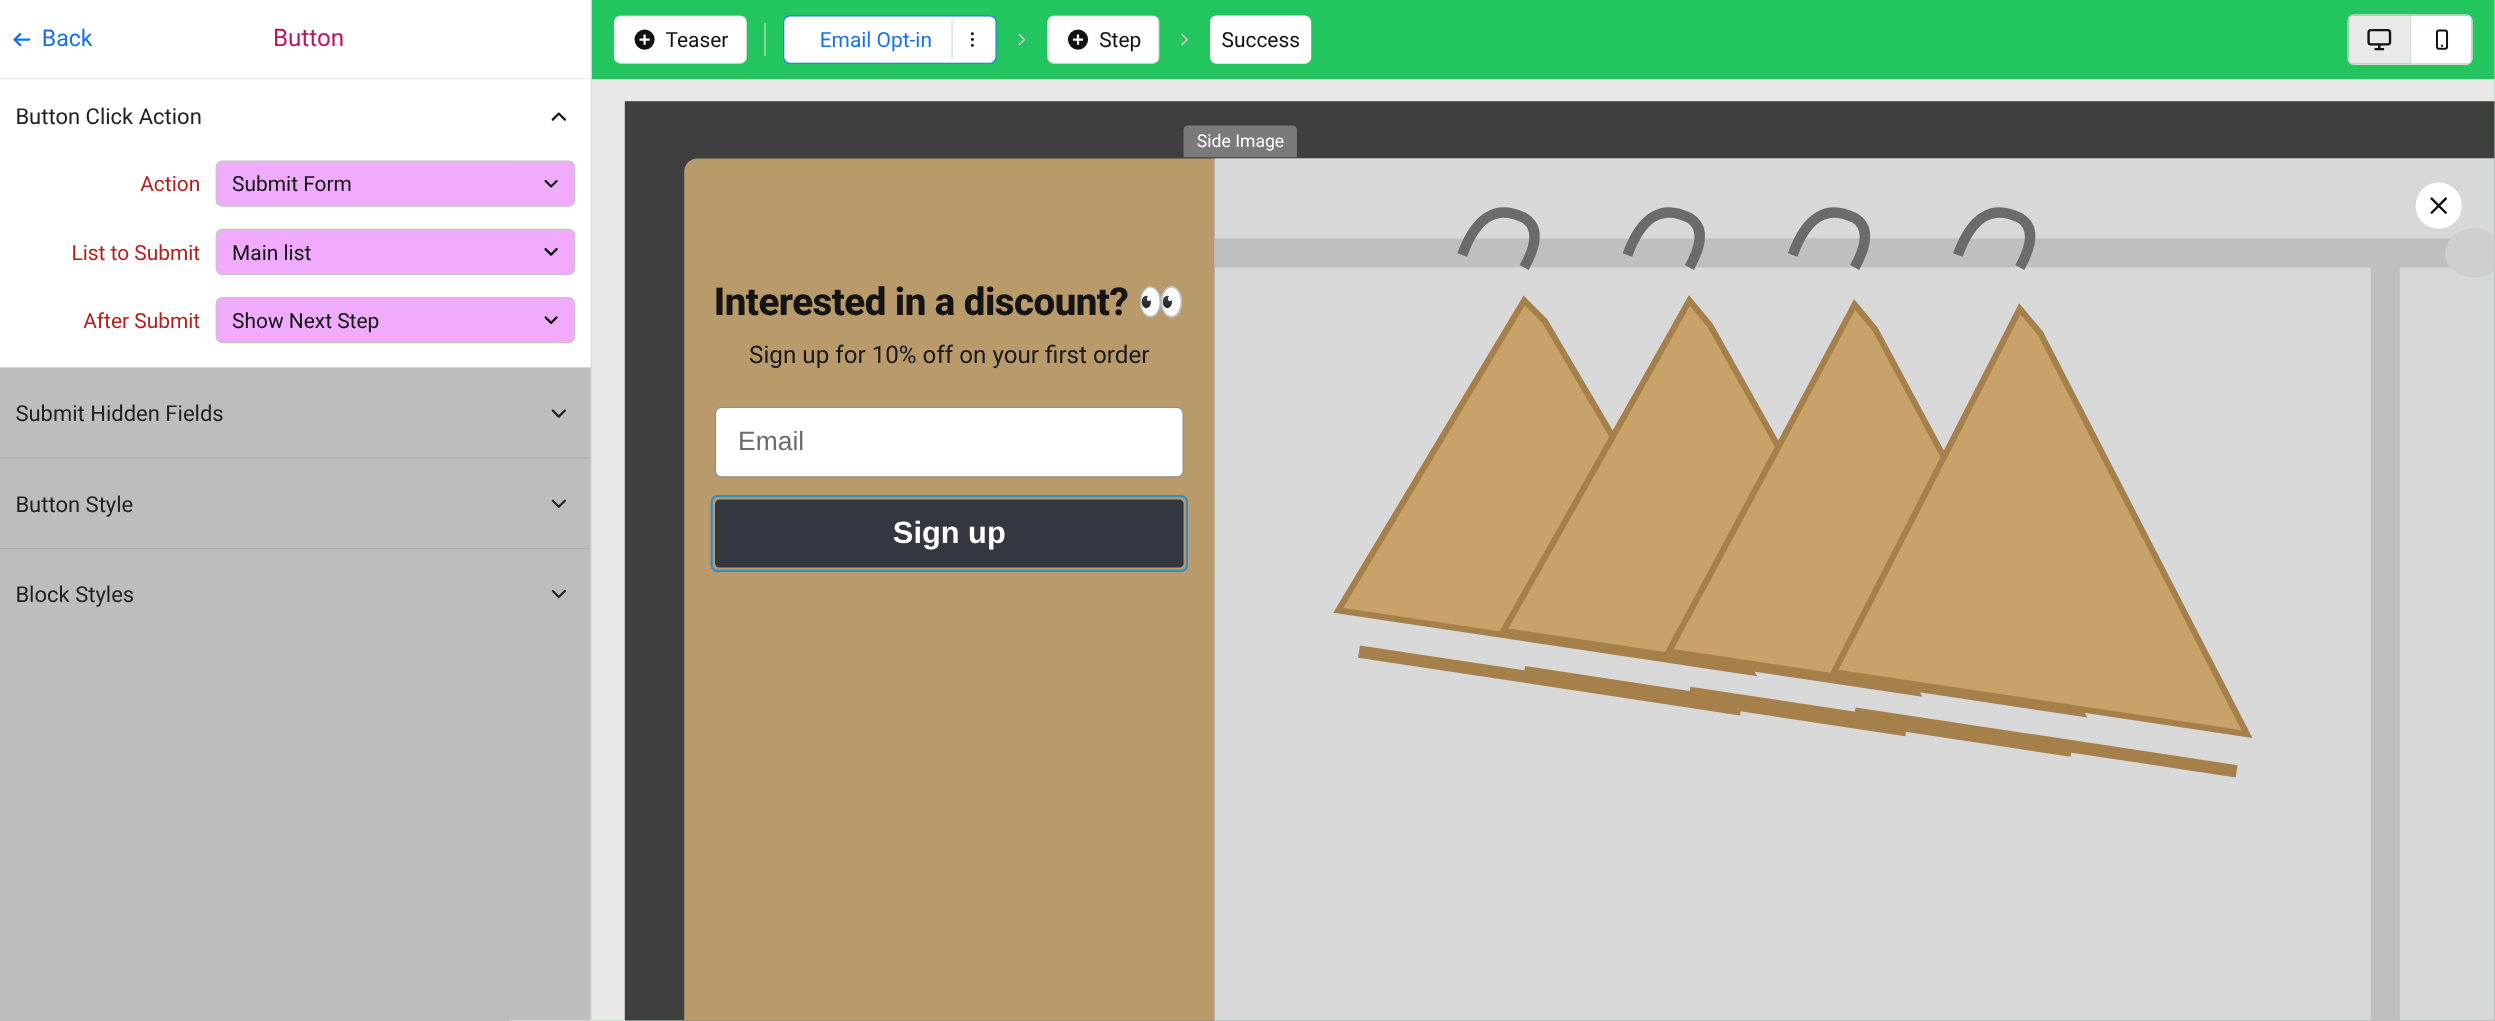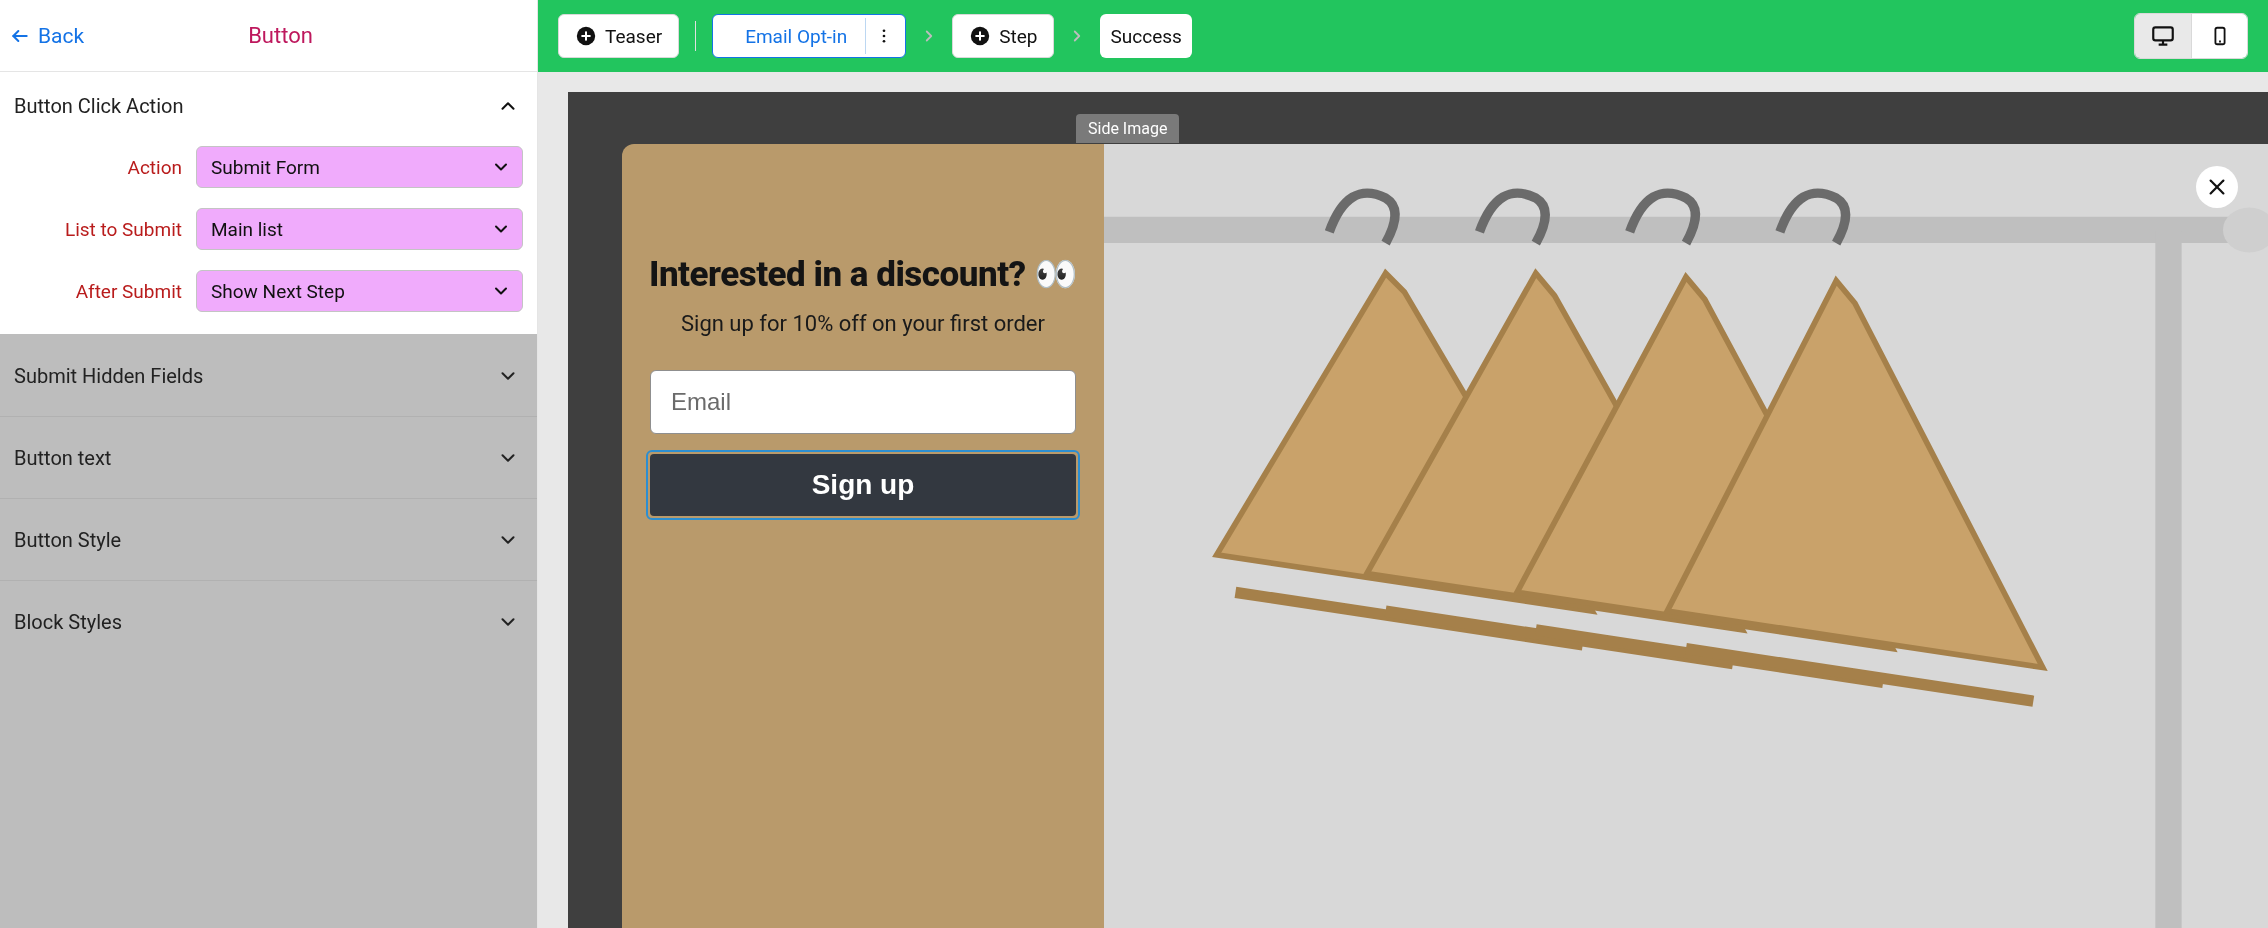--- a/index.html
+++ b/index.html
@@ -122,26 +122,20 @@
         <div class="select-box">Show Next Step</div>
         <svg class="select-chev" viewBox="0 0 24 24" fill="none" stroke="#111" stroke-width="2.4" stroke-linecap="round" stroke-linejoin="round">
             <polyline points="6 9 12 15 18 9"></polyline>
           </svg>
       </div>
     </div>
 
     <div class="collapsed-group">
       <div class="collapsed-row">
         <span>Submit Hidden Fields</span>
-        <svg class="chev" viewBox="0 0 24 24" fill="none" stroke="#222" stroke-width="2.2" stroke-linecap="round" stroke-linejoin="round">
-            <polyline points="6 9 12 15 18 9"></polyline>
-          </svg>
-      </div>
-      <div class="collapsed-row">
-        <span>Button text</span>
         <svg class="chev" viewBox="0 0 24 24" fill="none" stroke="#222" stroke-width="2.2" stroke-linecap="round" stroke-linejoin="round">
             <polyline points="6 9 12 15 18 9"></polyline>
           </svg>
       </div>
       <div class="collapsed-row">
         <span>Button Style</span>
         <svg class="chev" viewBox="0 0 24 24" fill="none" stroke="#222" stroke-width="2.2" stroke-linecap="round" stroke-linejoin="round">
             <polyline points="6 9 12 15 18 9"></polyline>
           </svg>
       </div>

